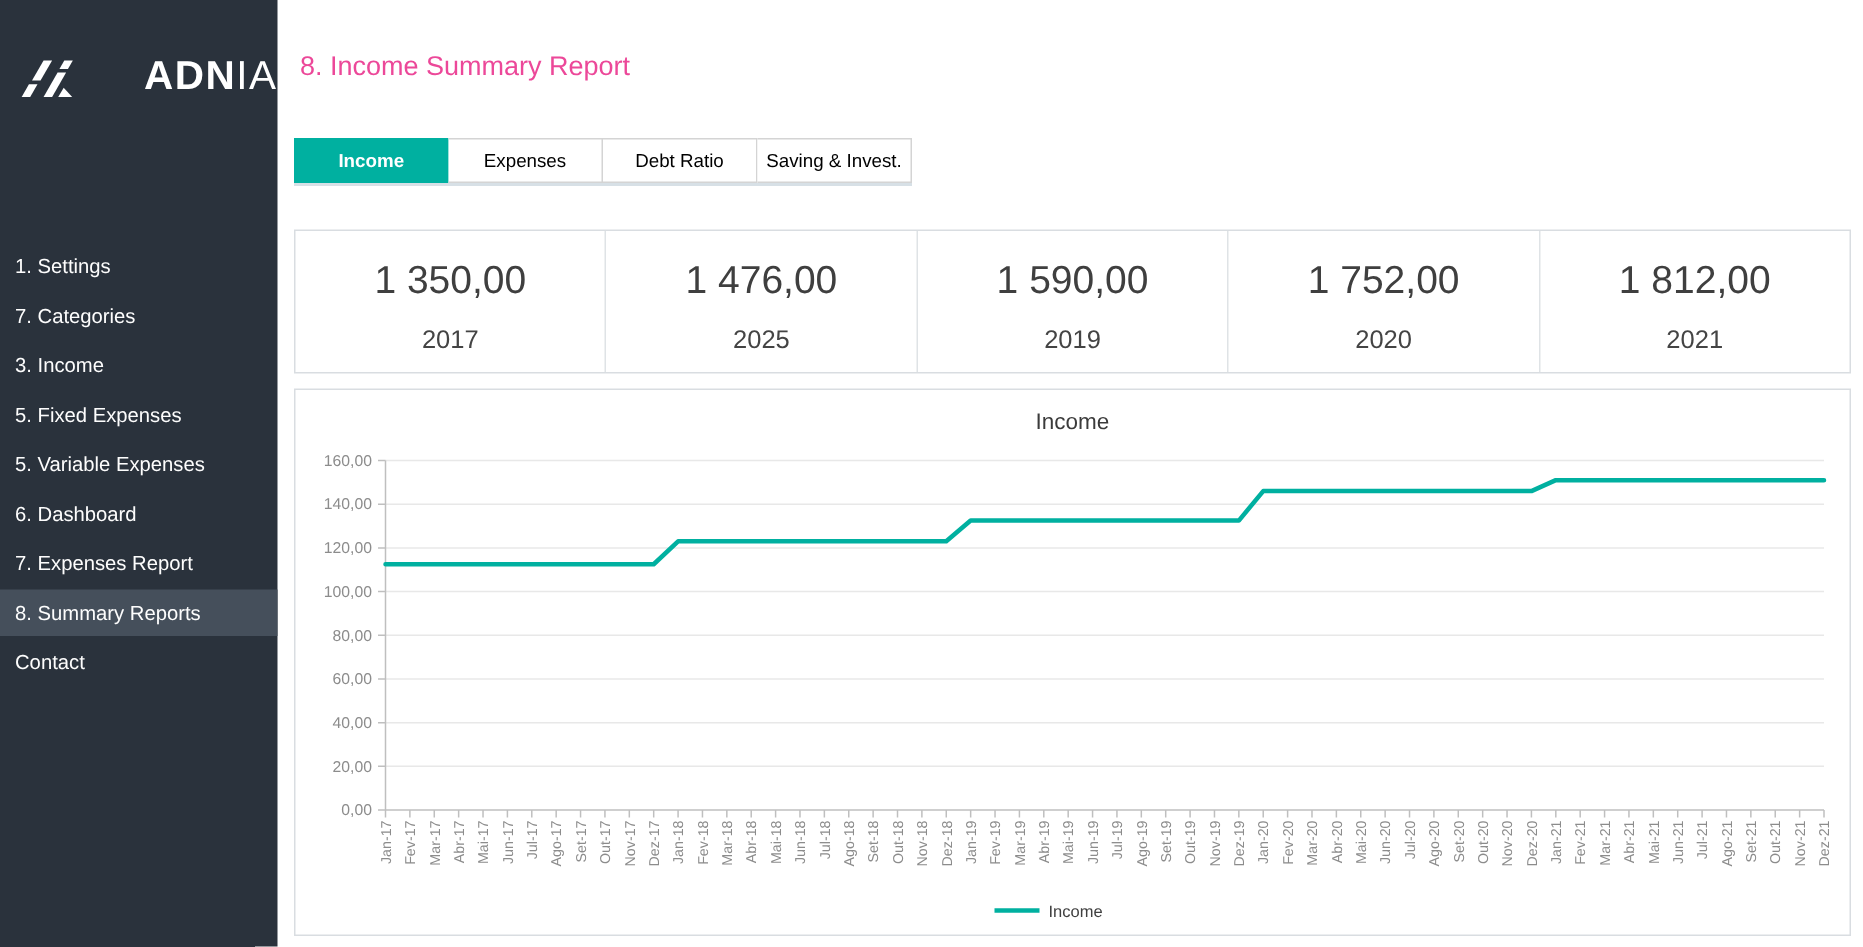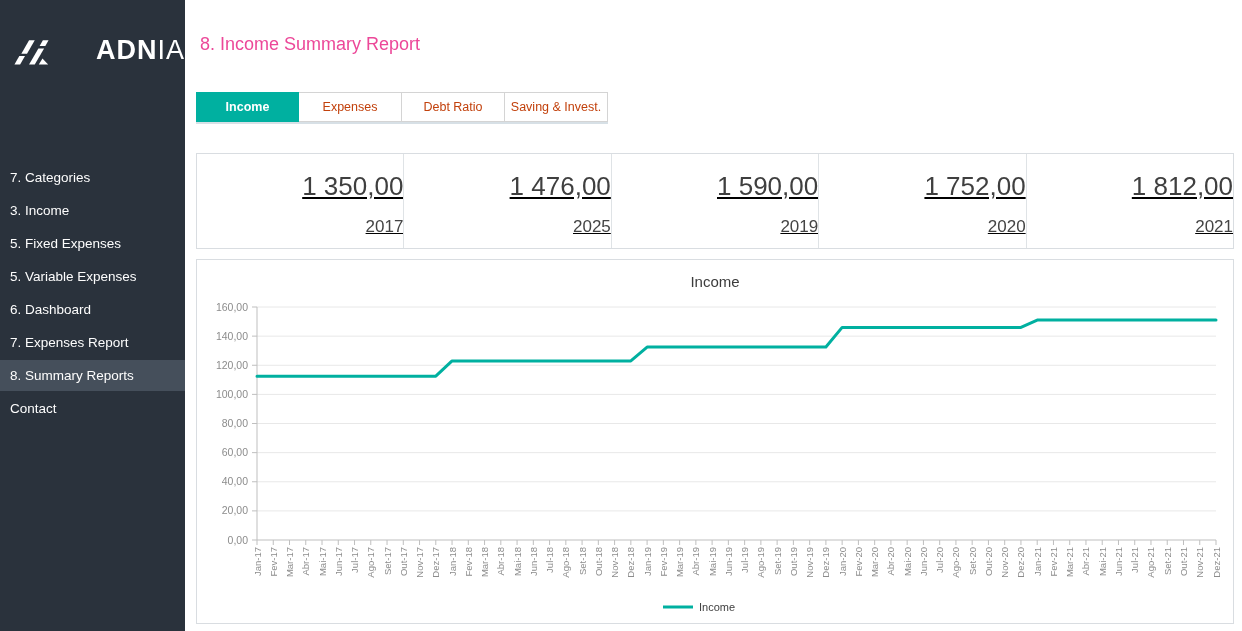--- a/index.html
+++ b/index.html
@@ -42,45 +42,44 @@
     font-size: 18px; color: #ec4899; font-weight: 400;
   }
   .tab-strip {
     display: inline-flex;
     margin: 37px 0 0 0;
     border-bottom: 2px solid #d7e0e6;
   }
   .tab {
     width: 103px; height: 30px;
     display: flex; align-items: center; justify-content: center;
-    font-size: 12.5px; color: #c2410c;
+    font-size: 12.5px; color: #000000;
     background: #ffffff;
     border: 1px solid #d4d4d4;
     border-left: none;
     cursor: pointer;
     white-space: nowrap;
   }
   .tab:first-child { border-left: 1px solid #d4d4d4; }
   .tab.active {
     background: var(--accent, #00b0a0);
     color: #ffffff; font-weight: 700;
     border-color: var(--accent, #00b0a0);
   }
   .cards {
     display: flex;
     margin-top: 29px;
     width: 1038px; height: 96px;
     border: 1px solid #d9dde1;
     background: #ffffff;
   }
   .card {
-    flex: 1; text-align: right;
+    flex: 1; text-align: center;
     border-left: 1px solid #dfe3e6;
     padding-top: 17px;
-    text-decoration: underline;
   }
   .card:first-child { border-left: none; }
   .card-value { font-size: 26px; color: #3f3f3f; }
   .card-year { font-size: 17px; color: #444444; margin-top: 15px; }
   .chart-card {
     margin-top: 10px;
     width: 1038px; height: 365px;
     border: 1px solid #d9dde1;
     background: #ffffff;
   }
@@ -99,20 +98,21 @@
     <svg viewBox="0 0 48 40" aria-hidden="true">
       <path d="M3,38 L9,27.5 L16,27.5 L10,38 Z" fill="#ffffff"></path>
       <path d="M11.5,24.5 L21,8 L28,8 L18.5,24.5 Z" fill="#ffffff"></path>
       <path d="M21,38 L32.5,18 L39.5,18 L28,38 Z" fill="#ffffff"></path>
       <path d="M34,15 L38,8 L45,8 L41,15 Z" fill="#ffffff"></path>
       <path d="M33,38 L37.5,30.5 L44.5,38 Z" fill="#ffffff"></path>
     </svg>
     <div class="logo-text"><span class="lt-bold">ADN</span><span class="lt-light">IA</span></div>
   </div>
   <div class="side-menu">
+      <div class="side-item">1. Settings</div>
       <div class="side-item">7. Categories</div>
       <div class="side-item">3. Income</div>
       <div class="side-item">5. Fixed Expenses</div>
       <div class="side-item">5. Variable Expenses</div>
       <div class="side-item">6. Dashboard</div>
       <div class="side-item">7. Expenses Report</div>
       <div class="side-item active">8. Summary Reports</div>
       <div class="side-item">Contact</div>
     </div>
 </div>

